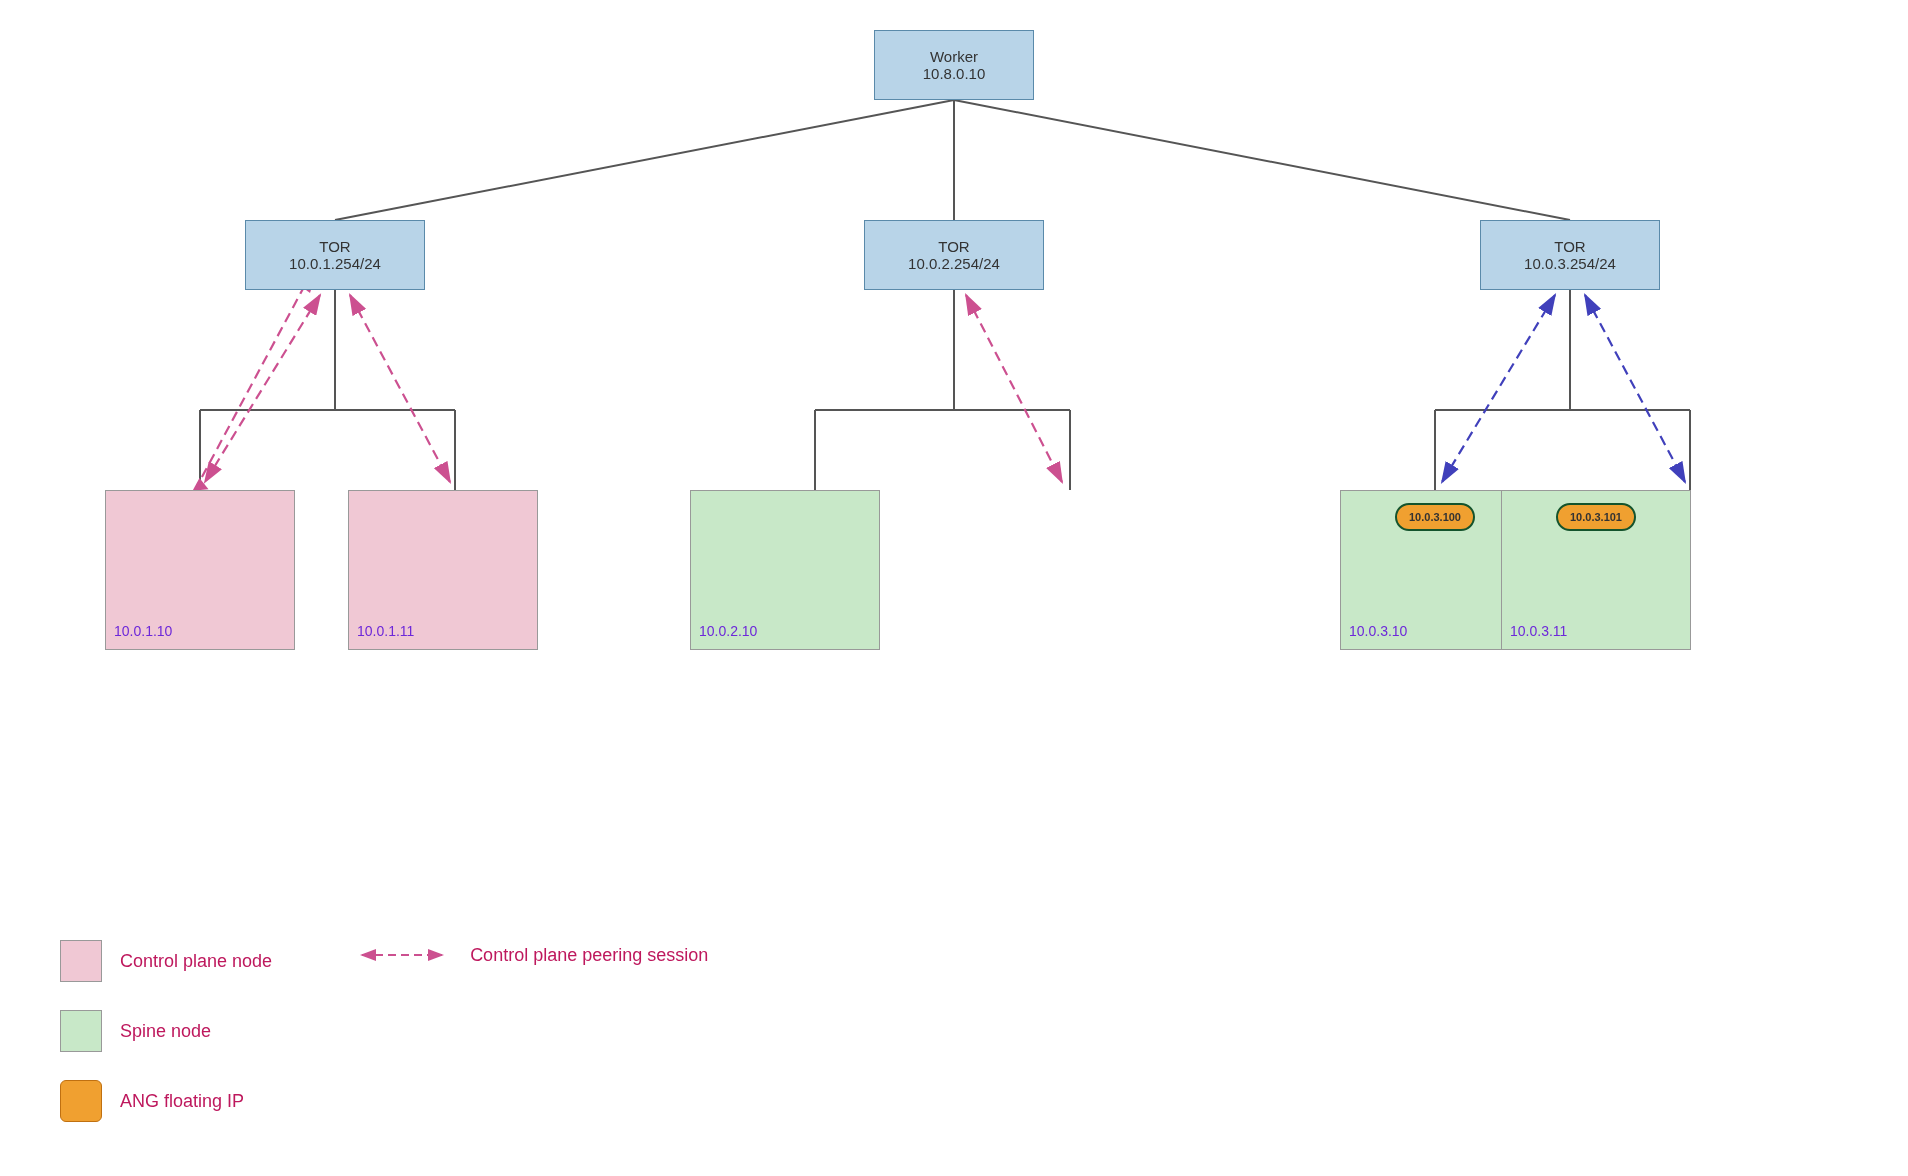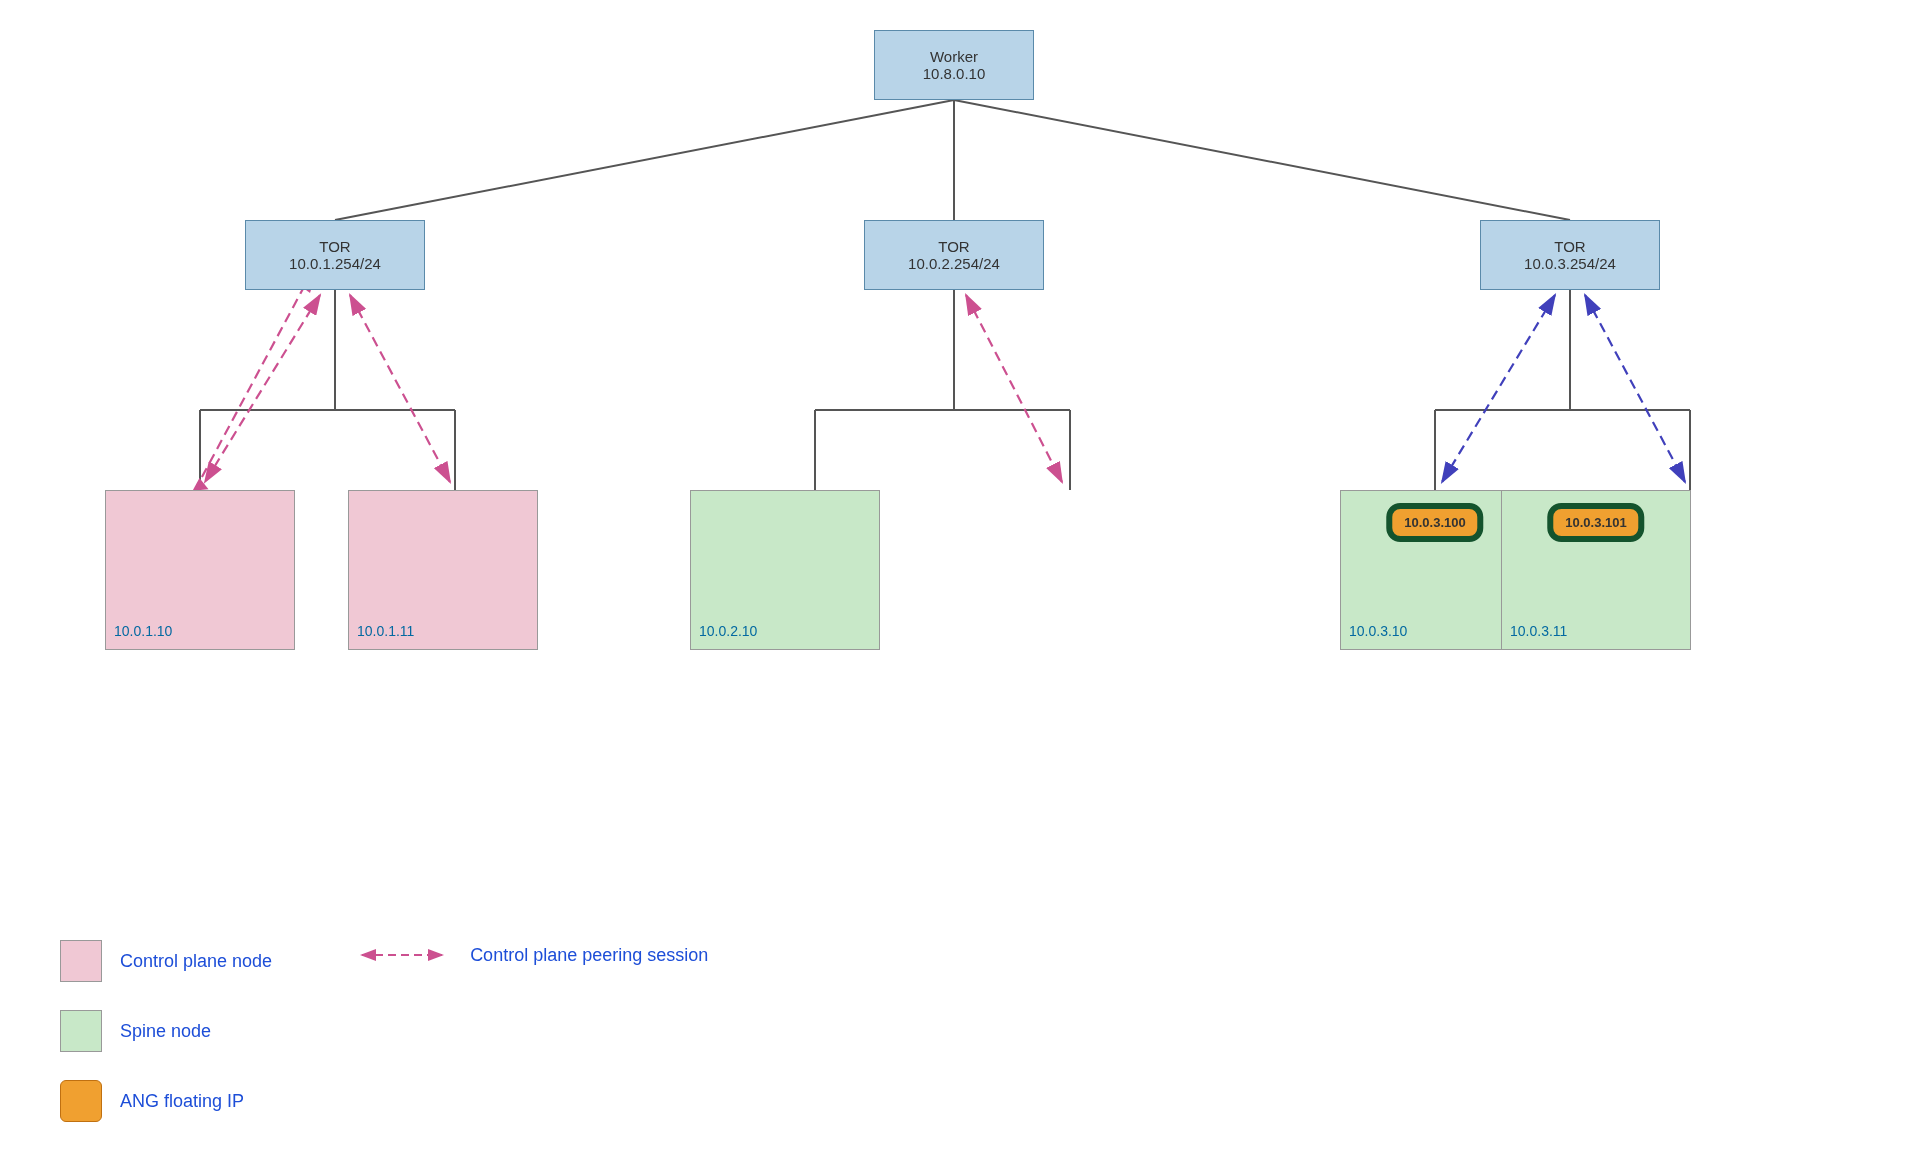--- a/index.html
+++ b/index.html
@@ -79,30 +79,30 @@
     .node-s2 { left: 348px; top: 490px; }
     .node-s3 { left: 690px; top: 490px; }
     .node-s4 { left: 975px; top: 490px; }
     .node-s5 { left: 1340px; top: 490px; }
     .node-s6 { left: 1501px; top: 490px; }
     .node-ip-label {
       position: absolute;
       bottom: 10px;
       left: 8px;
       font-size: 14px;
-      color: #0369a1;
+      color: #6d28d9;
     }
     
     .floating-ip {
       position: absolute;
       background: #f0a030;
-      border: 6px solid #14532d;
+      border: 2px solid #14532d;
       border-radius: 14px;
       padding: 6px 12px;
-      font-size: 13px;
+      font-size: 11px;
       font-weight: bold;
       color: #333;
       top: 12px;
       left: 50%;
       transform: translateX(-50%);
     }
     
     .svg-overlay {
       position: absolute;
       top: 0; left: 0;
@@ -122,21 +122,21 @@
     .legend-col {
       display: flex;
       flex-direction: column;
       gap: 28px;
     }
     .legend-item {
       display: flex;
       align-items: center;
       gap: 18px;
       font-size: 18px;
-      color: #1d4ed8;
+      color: #be185d;
     }
     .legend-box {
       width: 42px;
       height: 42px;
       border: 1.5px solid #999;
       flex-shrink: 0;
     }
     .legend-box-pink { background: #f0c8d4; }
     .legend-box-green { background: #c8e8c8; }
     .legend-box-orange { background: #f0a030; border-color: #c07010; border-radius: 6px; }

